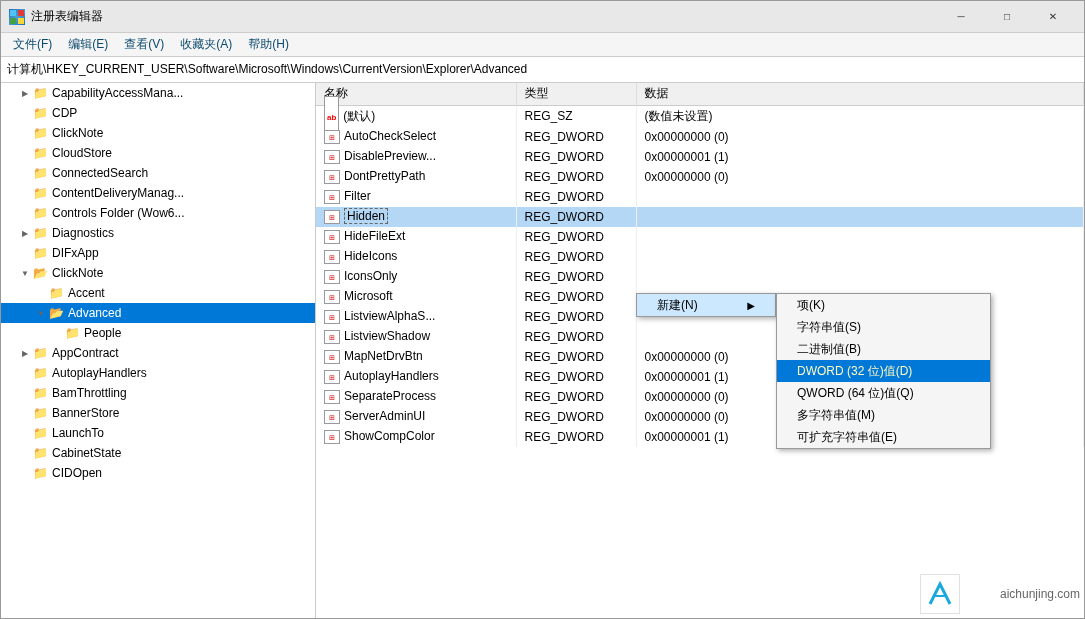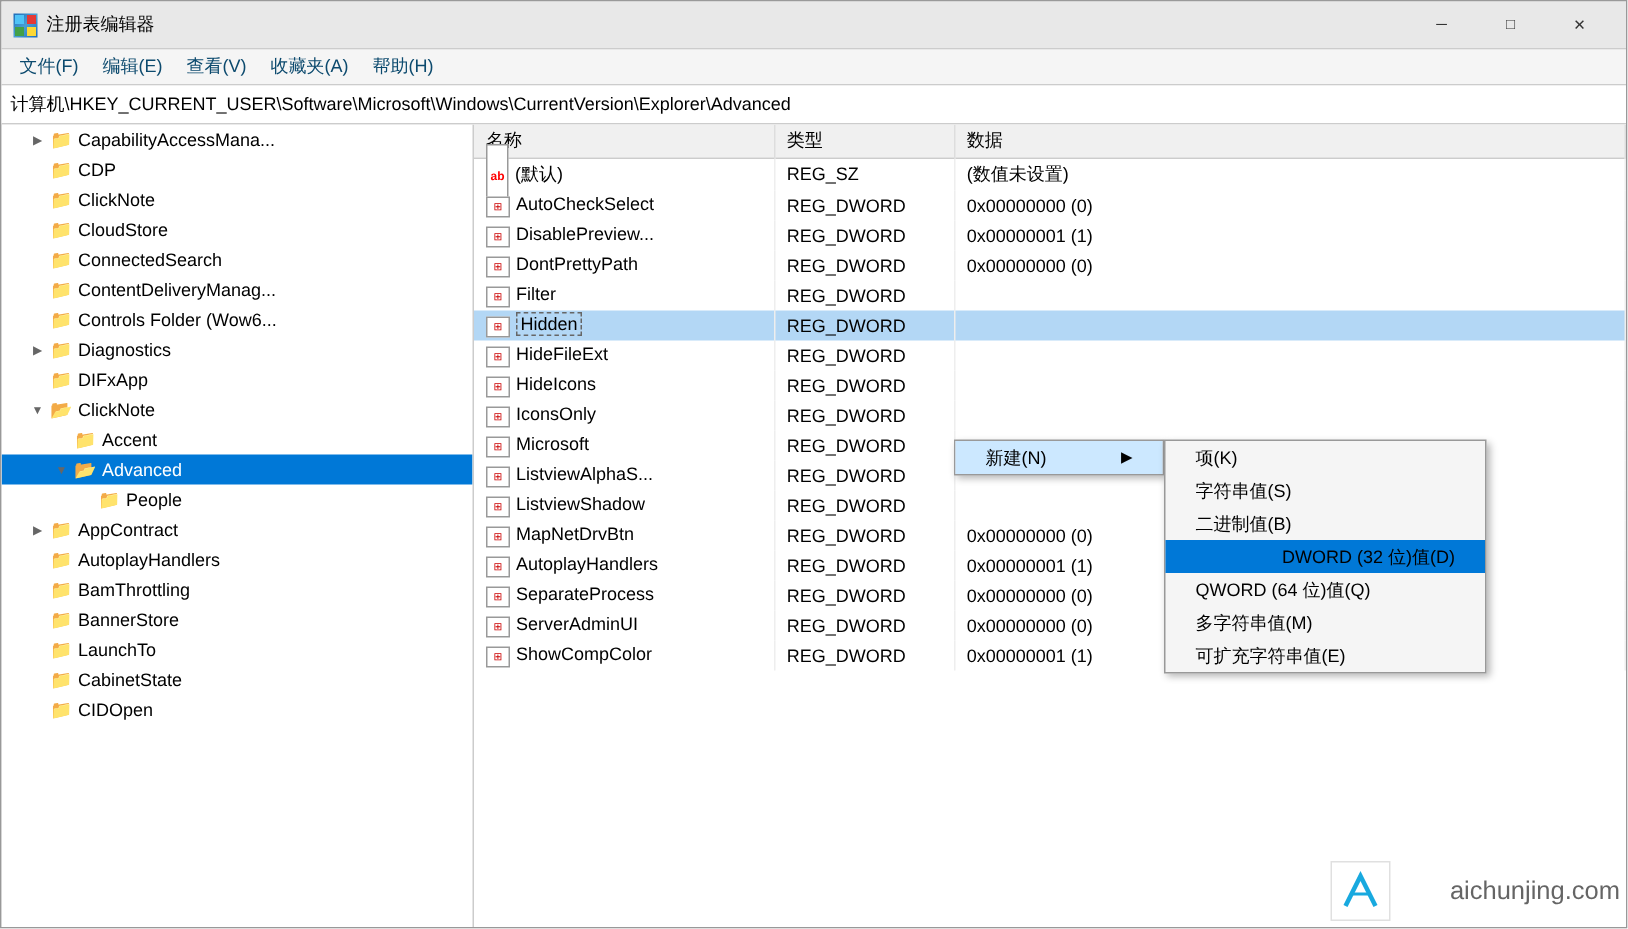--- a/index.html
+++ b/index.html
@@ -210,21 +210,21 @@
     }
     .submenu-item {
       padding: 4px 20px;
       cursor: pointer;
       color: #000;
       font-size: 12px;
       height: 22px;
       display: flex;
       align-items: center;
     }
-    .submenu-item.highlighted { background: #0078d7; color: #000000; justify-content: flex-end; }
+    .submenu-item.highlighted { background: #0078d7; color: #fef9c3; }
     
     ::-webkit-scrollbar { width: 16px; height: 16px; }
     ::-webkit-scrollbar-track { background: #f0f0f0; }
     ::-webkit-scrollbar-thumb { background: #c1c1c1; border: 1px solid #aaa; }
     .watermark {
       position: absolute;
       bottom: 4px;
       right: 4px;
       opacity: 0.9;
       display: flex;
@@ -235,21 +235,21 @@
       width: 40px;
       height: 40px;
       background: #fff;
       border: 1px solid #ddd;
       display: flex;
       align-items: center;
       justify-content: center;
     }
     .watermark-text {
       color: #555;
-      font-size: 17px;
+      font-size: 12px;
       margin-left: 36px;
     }
     .indent-1 { padding-left: 16px; }
     .indent-2 { padding-left: 32px; }
     .indent-3 { padding-left: 48px; }
   </style>
 </head>
 <body>
 
 <div class="window">

